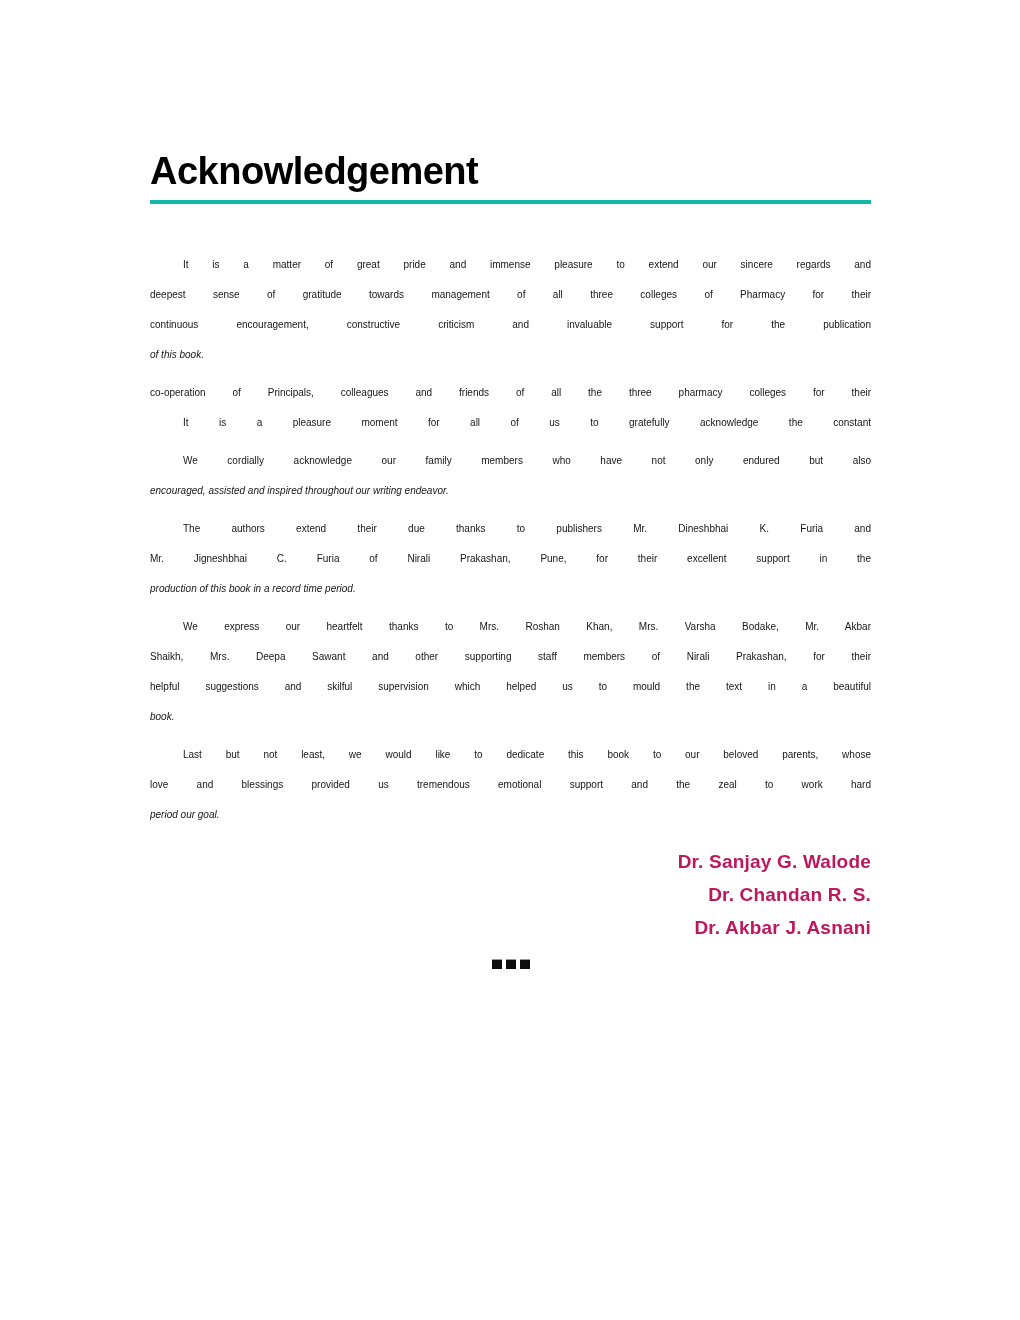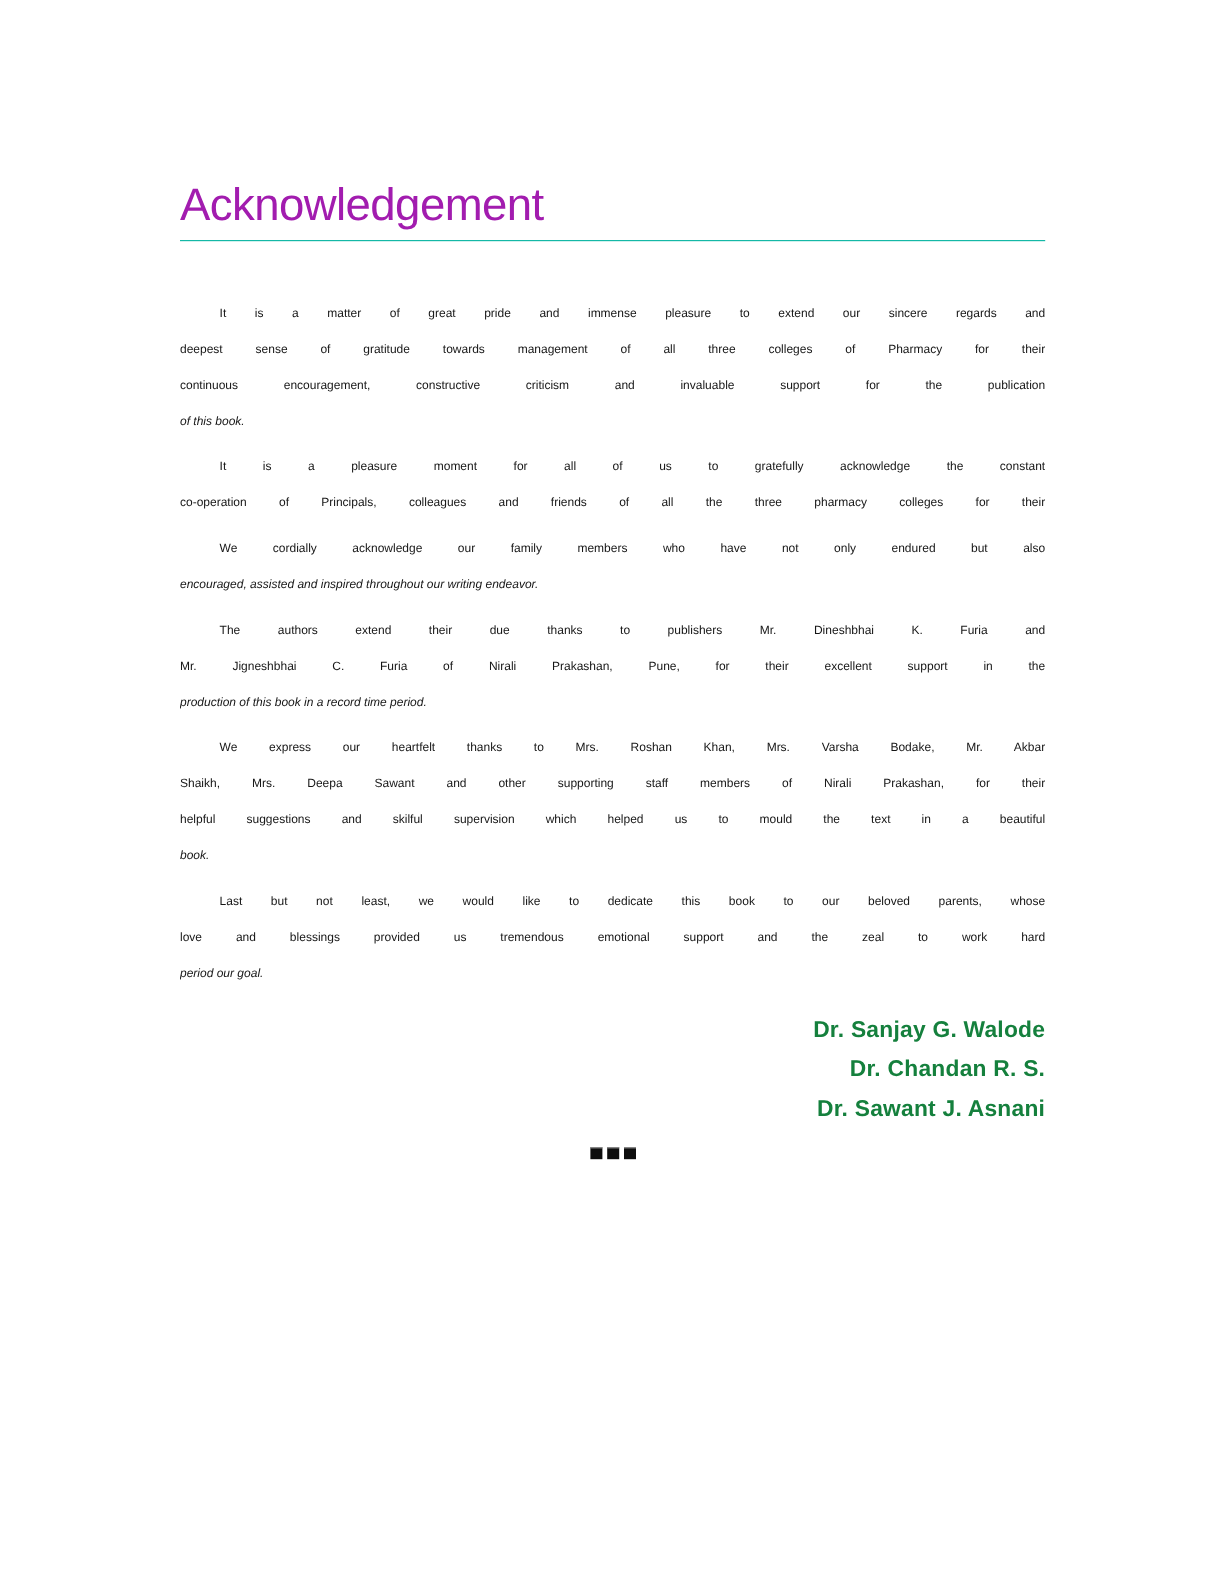--- a/index.html
+++ b/index.html
@@ -13,24 +13,24 @@
   .page {
     width: 1020px;
     height: 1320px;
     padding: 0 149px 0 150px;
     color: #111111;
   }
   h1.doc-title {
     margin-top: 146px;
     font-size: 38px;
     line-height: 50px;
-    font-weight: normal;
-    color: #a21caf;
+    font-weight: bold;
+    color: #000000;
     letter-spacing: -0.5px;
-    border-bottom: 1px solid #14b8a6;
+    border-bottom: 4px solid #14b8a6;
     padding-bottom: 4px;
   }
   .paragraphs {
     margin-top: 46px;
     font-size: 10px;
     line-height: 30px;
     color: #161616;
   }
   .para { margin-bottom: 8px; }
   .para .line {
@@ -40,21 +40,21 @@
     overflow: hidden;
   }
   .para .line.first { text-indent: 33px; }
   .para .line.last { text-align-last: left; font-style: italic; }
   .signatures {
     margin-top: 15px;
     text-align: right;
     font-weight: bold;
     font-size: 19px;
     line-height: 33px;
-    color: #15803d;
+    color: #be185d;
     letter-spacing: 0.2px;
   }
   .end-marker {
     margin-top: 15px;
     text-align: center;
     line-height: 10px;
   }
   .end-marker .sq {
     display: inline-block;
     width: 10px;
@@ -71,22 +71,22 @@
   <h1 class="doc-title">Acknowledgement</h1>
 
   <div class="paragraphs">
       <div class="para">
         <div class="line first">It is a matter of great pride and immense pleasure to extend our sincere regards and</div>
         <div class="line">deepest sense of gratitude towards management of all three colleges of Pharmacy for their</div>
         <div class="line">continuous encouragement, constructive criticism and invaluable support for the publication</div>
         <div class="line last">of this book.</div>
       </div>
       <div class="para">
+        <div class="line">co-operation of Principals, colleagues and friends of all the three pharmacy colleges for their</div>
         <div class="line first">It is a pleasure moment for all of us to gratefully acknowledge the constant</div>
-        <div class="line">co-operation of Principals, colleagues and friends of all the three pharmacy colleges for their</div>
       </div>
       <div class="para">
         <div class="line first">We cordially acknowledge our family members who have not only endured but also</div>
         <div class="line last">encouraged, assisted and inspired throughout our writing endeavor.</div>
       </div>
       <div class="para">
         <div class="line first">The authors extend their due thanks to publishers Mr. Dineshbhai K. Furia and</div>
         <div class="line">Mr. Jigneshbhai C. Furia of Nirali Prakashan, Pune, for their excellent support in the</div>
         <div class="line last">production of this book in a record time period.</div>
       </div>
@@ -99,17 +99,17 @@
       <div class="para">
         <div class="line first">Last but not least, we would like to dedicate this book to our beloved parents, whose</div>
         <div class="line">love and blessings provided us tremendous emotional support and the zeal to work hard</div>
         <div class="line last">period our goal.</div>
       </div>
     </div>
 
   <div class="signatures">
       <div class="sig-line">Dr. Sanjay G. Walode</div>
       <div class="sig-line">Dr. Chandan R. S.</div>
-      <div class="sig-line">Dr. Sawant J. Asnani</div>
+      <div class="sig-line">Dr. Akbar J. Asnani</div>
     </div>
 
   <div class="end-marker"><span class="sq" style="background: rgb(13, 13, 13);"></span><span class="sq" style="background: rgb(13, 13, 13);"></span><span class="sq" style="background: rgb(13, 13, 13);"></span></div>
 </div>
 
 </body></html>

